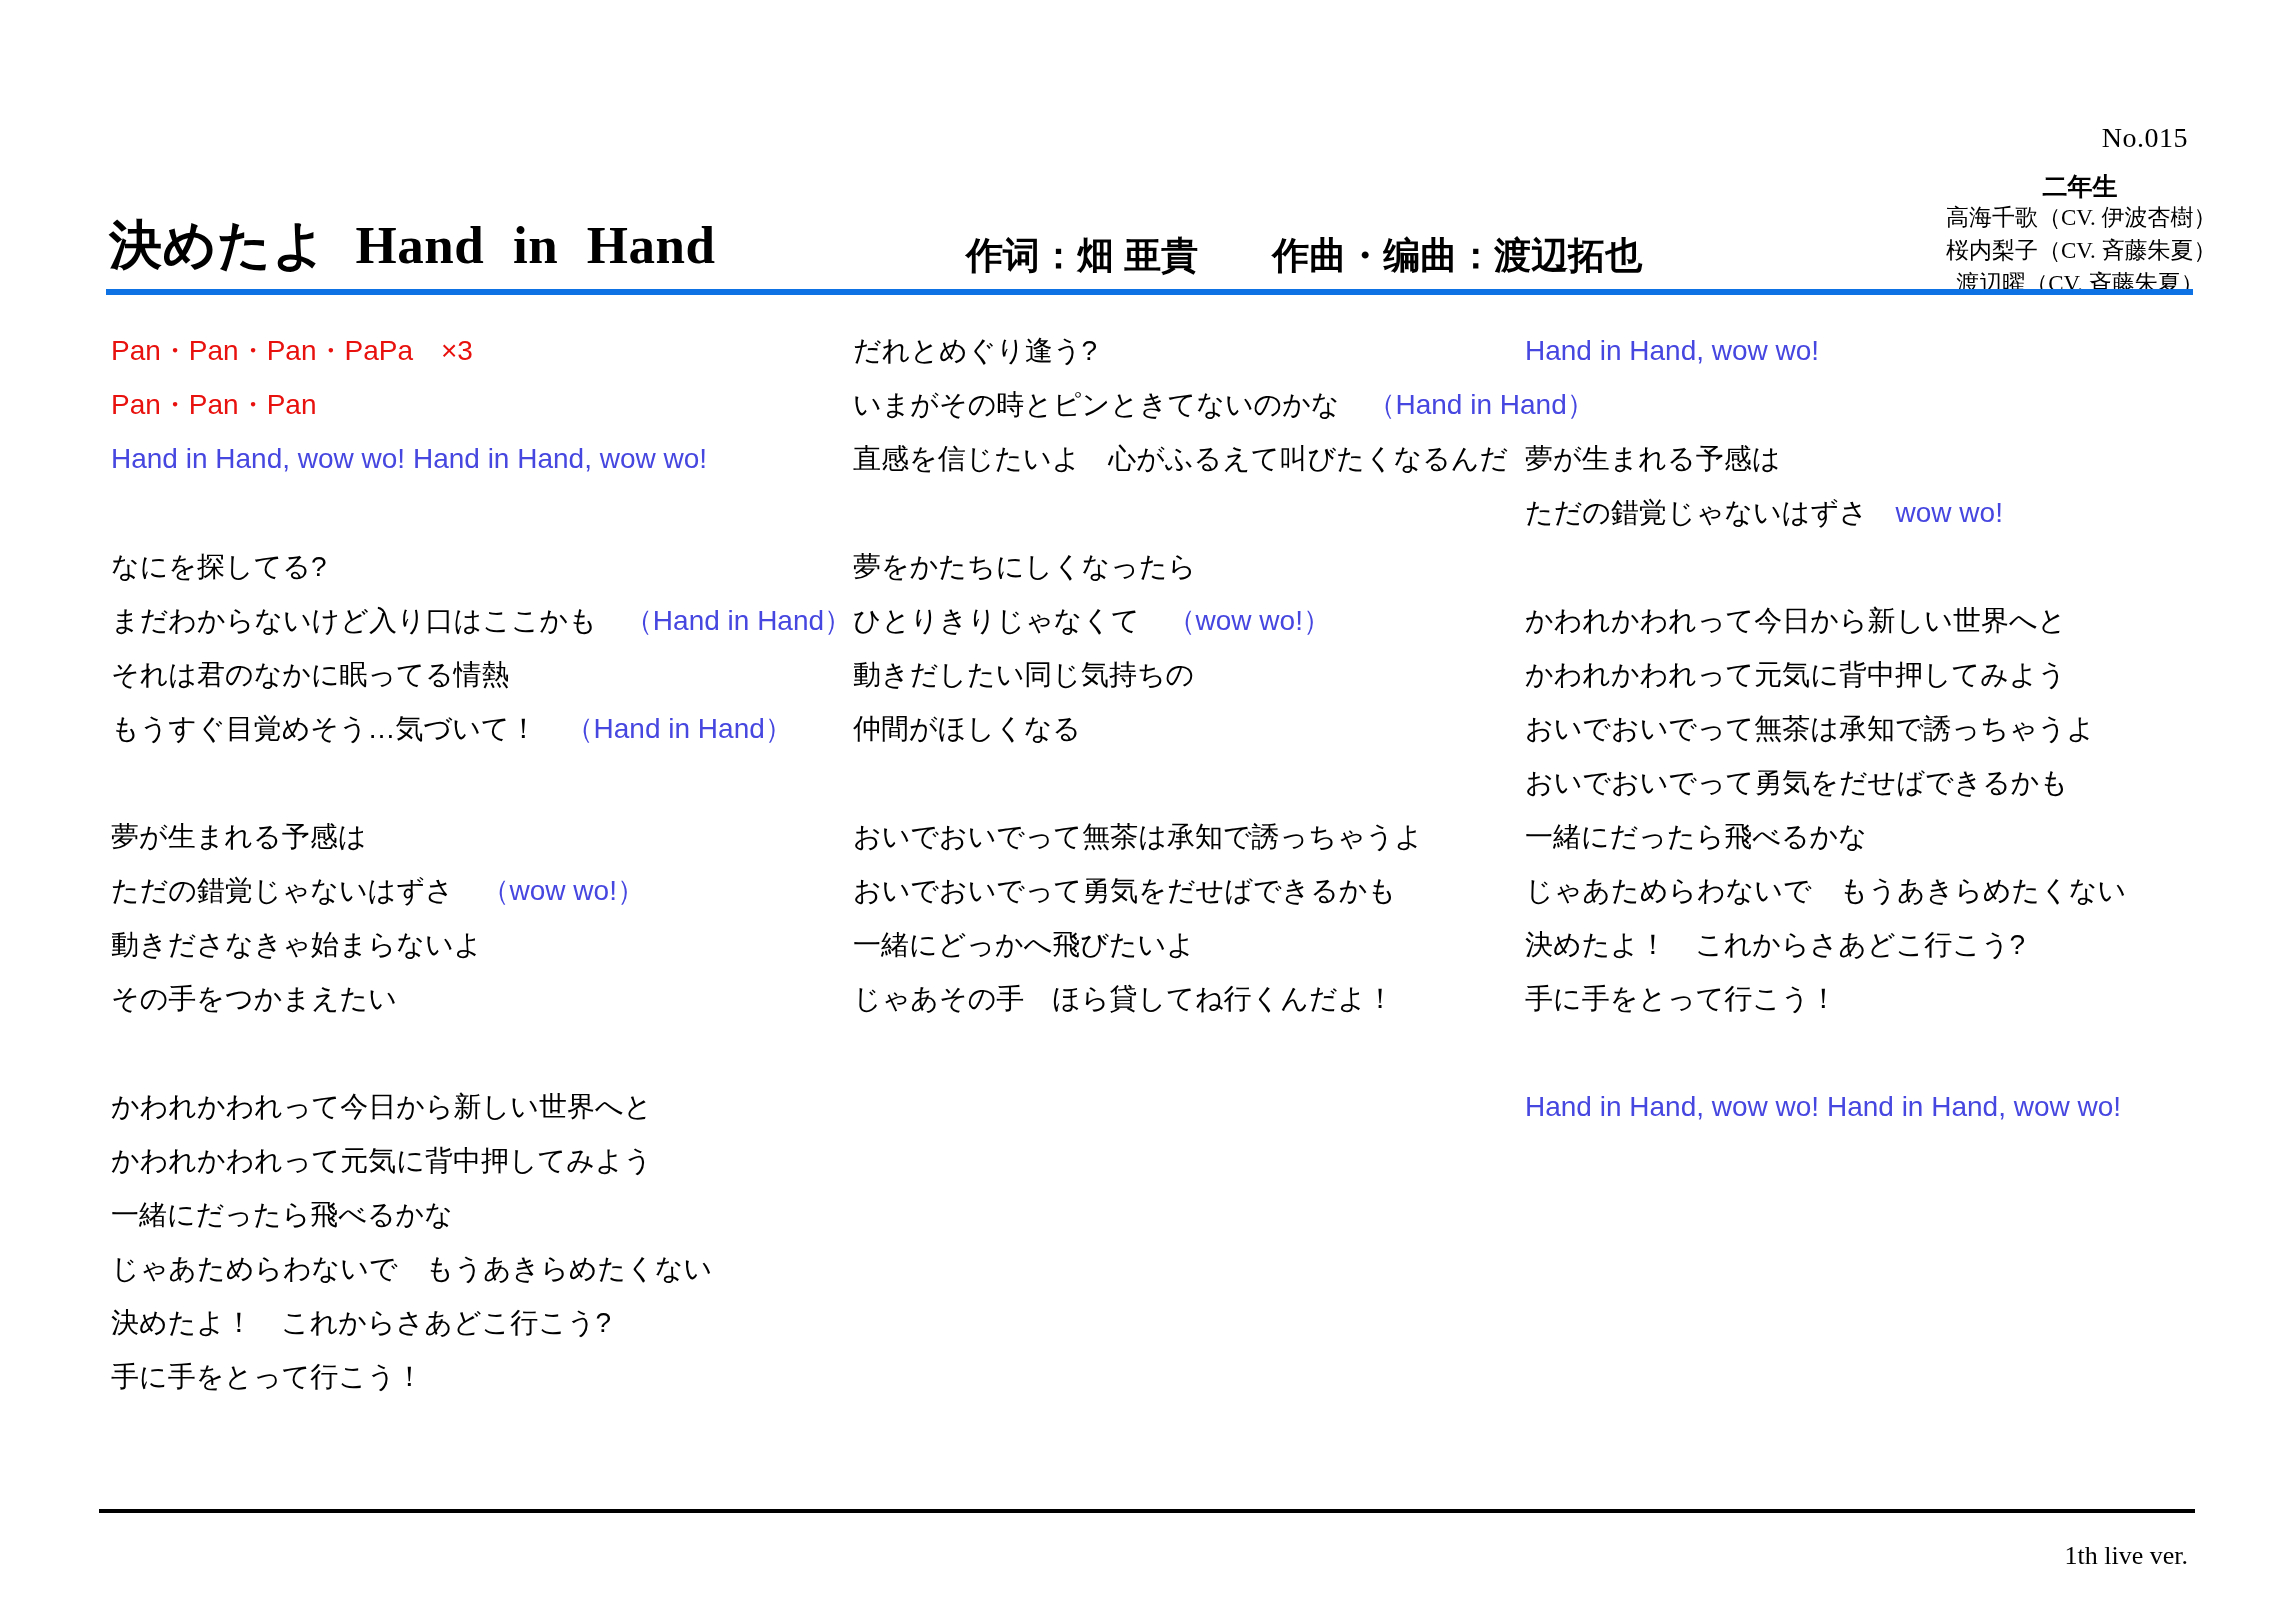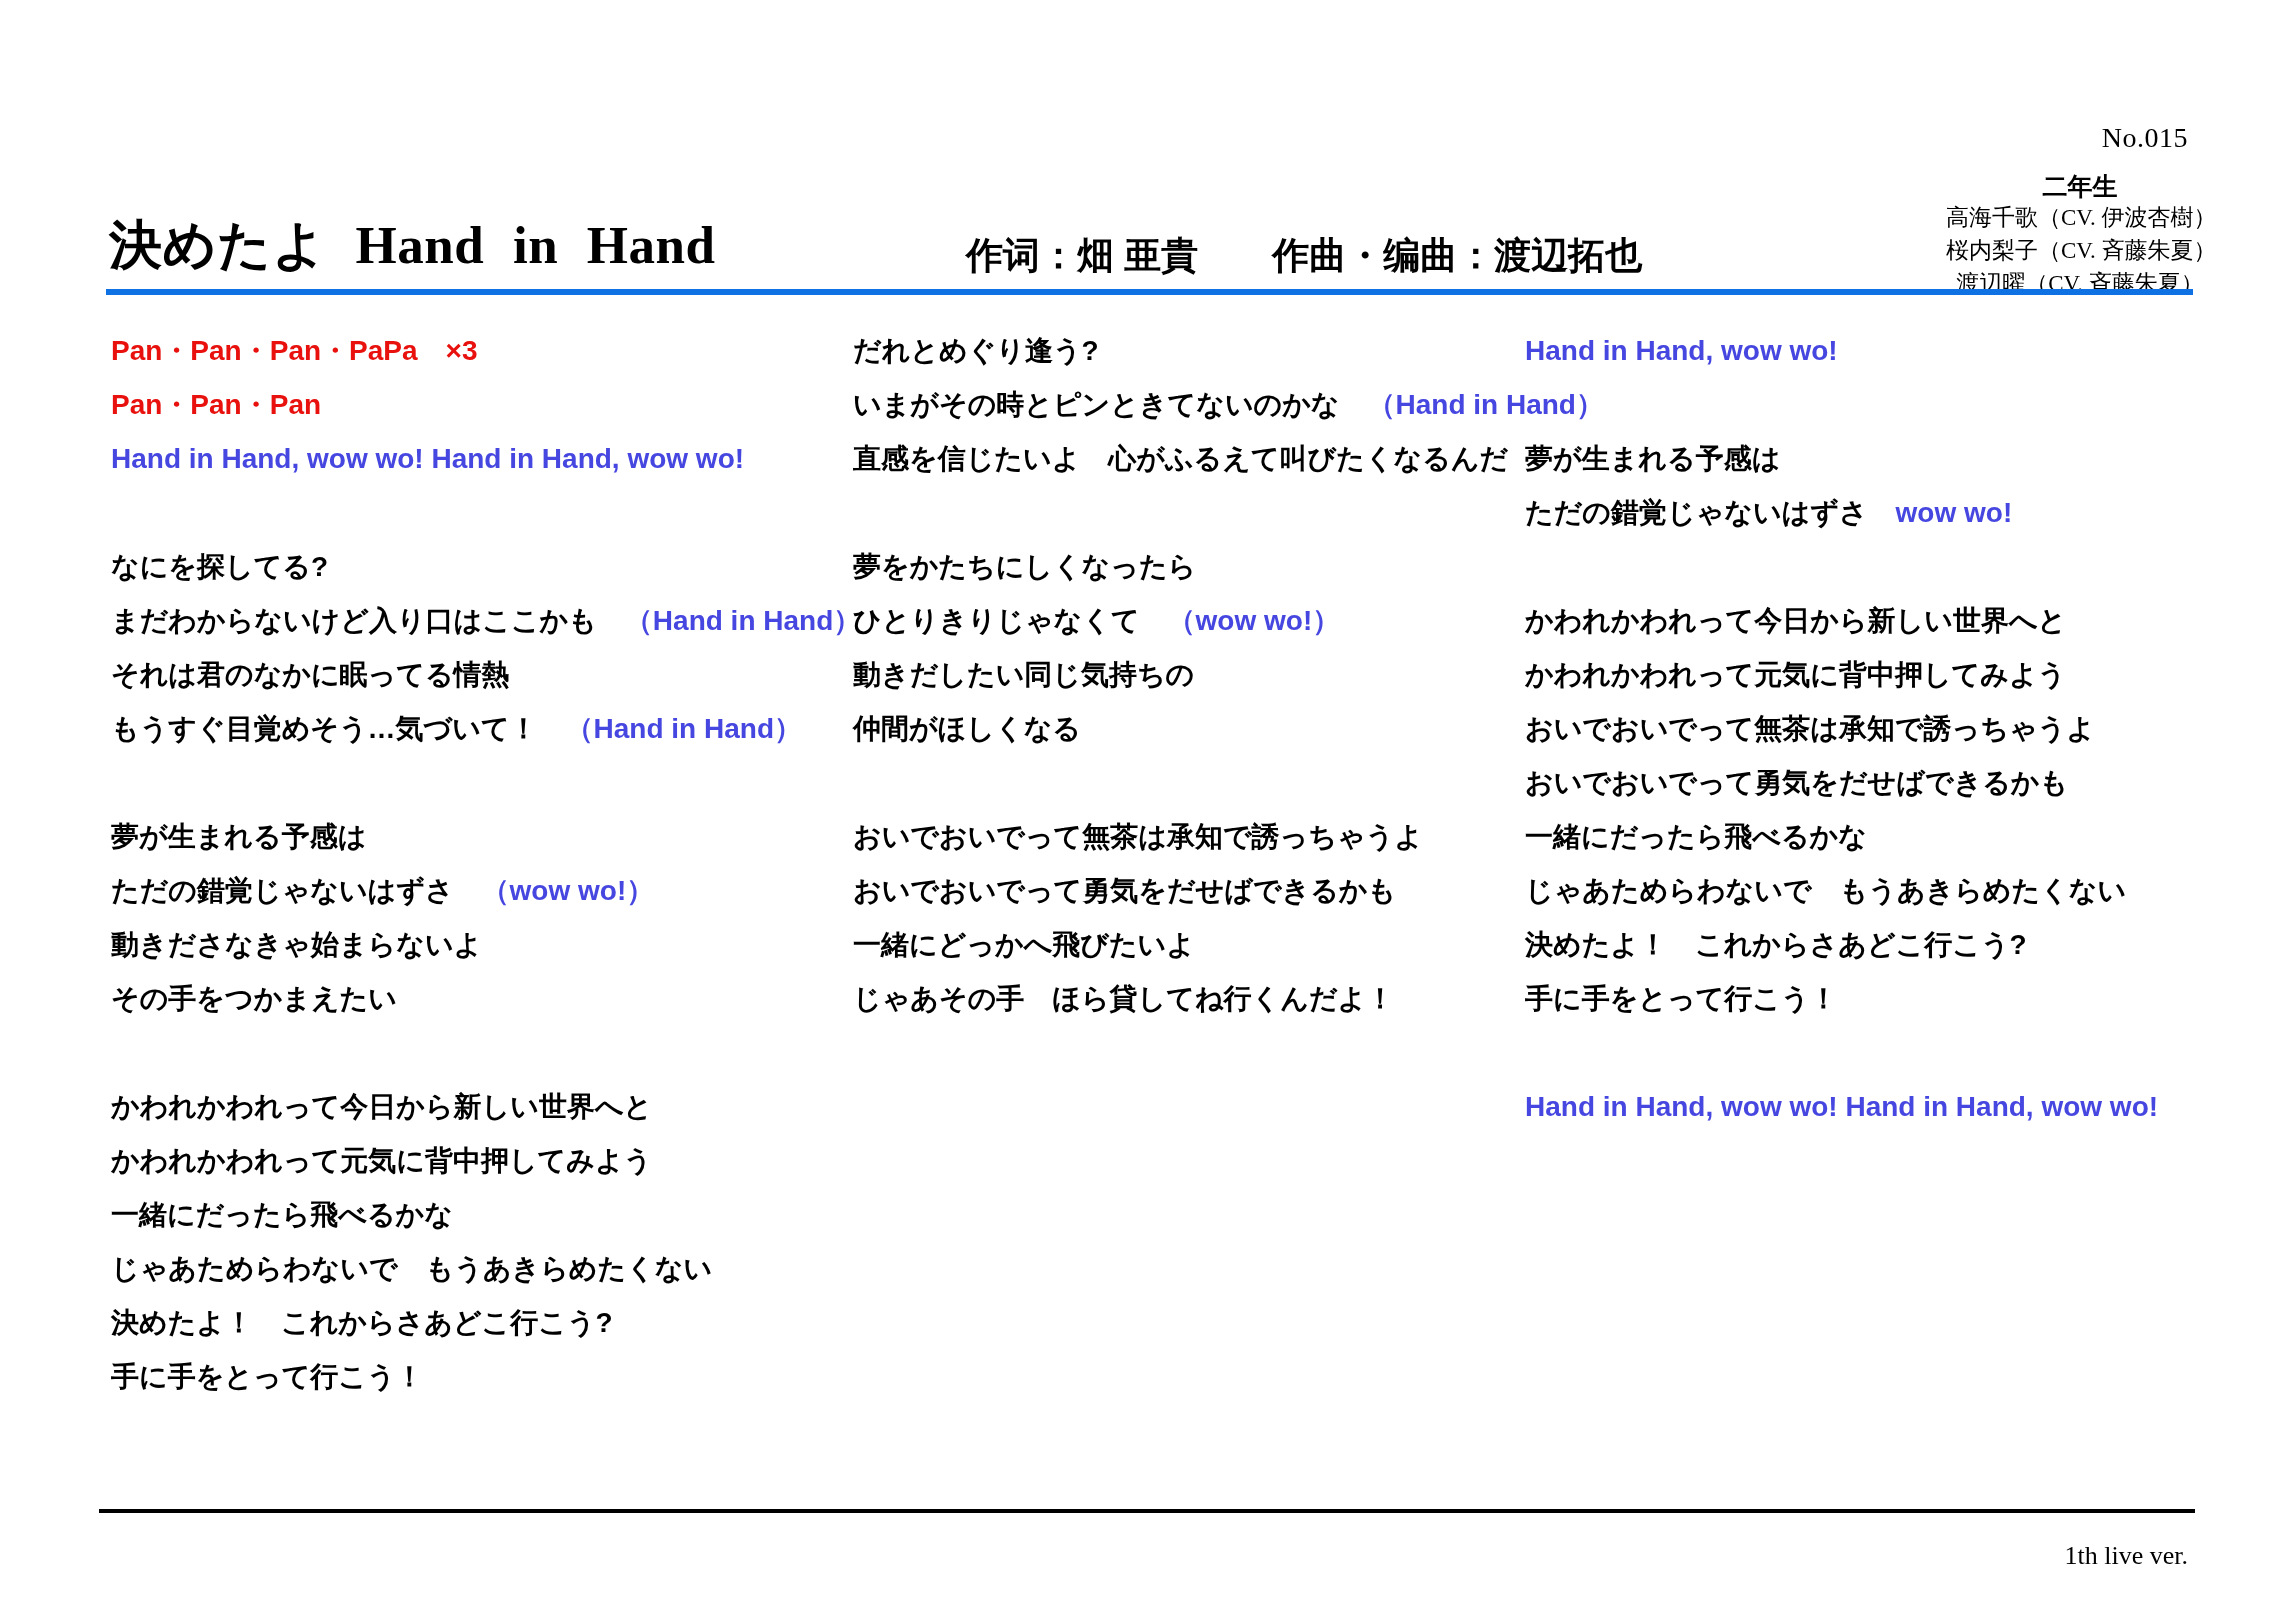--- a/index.html
+++ b/index.html
@@ -58,21 +58,21 @@
     background:var(--rule-blue);
   }
   
   .lyrics{position:absolute; left:0; top:324px; width:2295px;}
   .col{position:absolute; top:0;}
   .col[data-col="0"]{left:111px;  width:699px;}
   .col[data-col="1"]{left:853px; width:703px;}
   .col[data-col="2"]{left:1525px; width:676px;}
   .line{
     height:54px; line-height:54px;
-    font-size:28px; font-weight:700;
+    font-size:28px; font-weight:400;
     white-space:nowrap;
   }
   .c-black{color:var(--ink);}
   .c-red{color:var(--red);}
   .c-blue{color:var(--blue);}
   
   .bottom-rule{
     position:absolute; left:99px; top:1509px;
     width:2096px; height:3.7px; background:var(--ink);
   }

